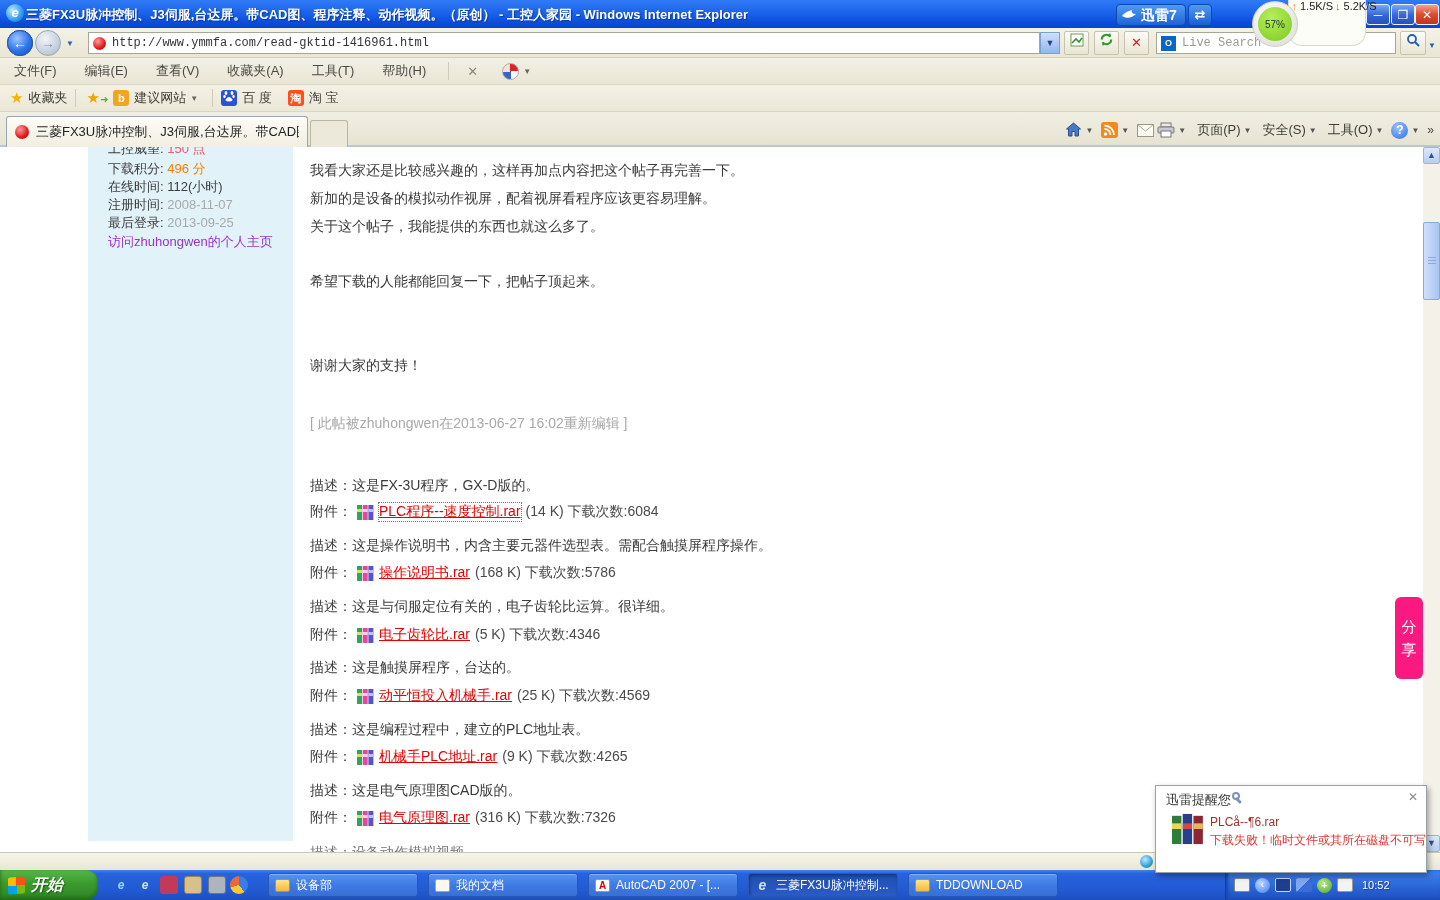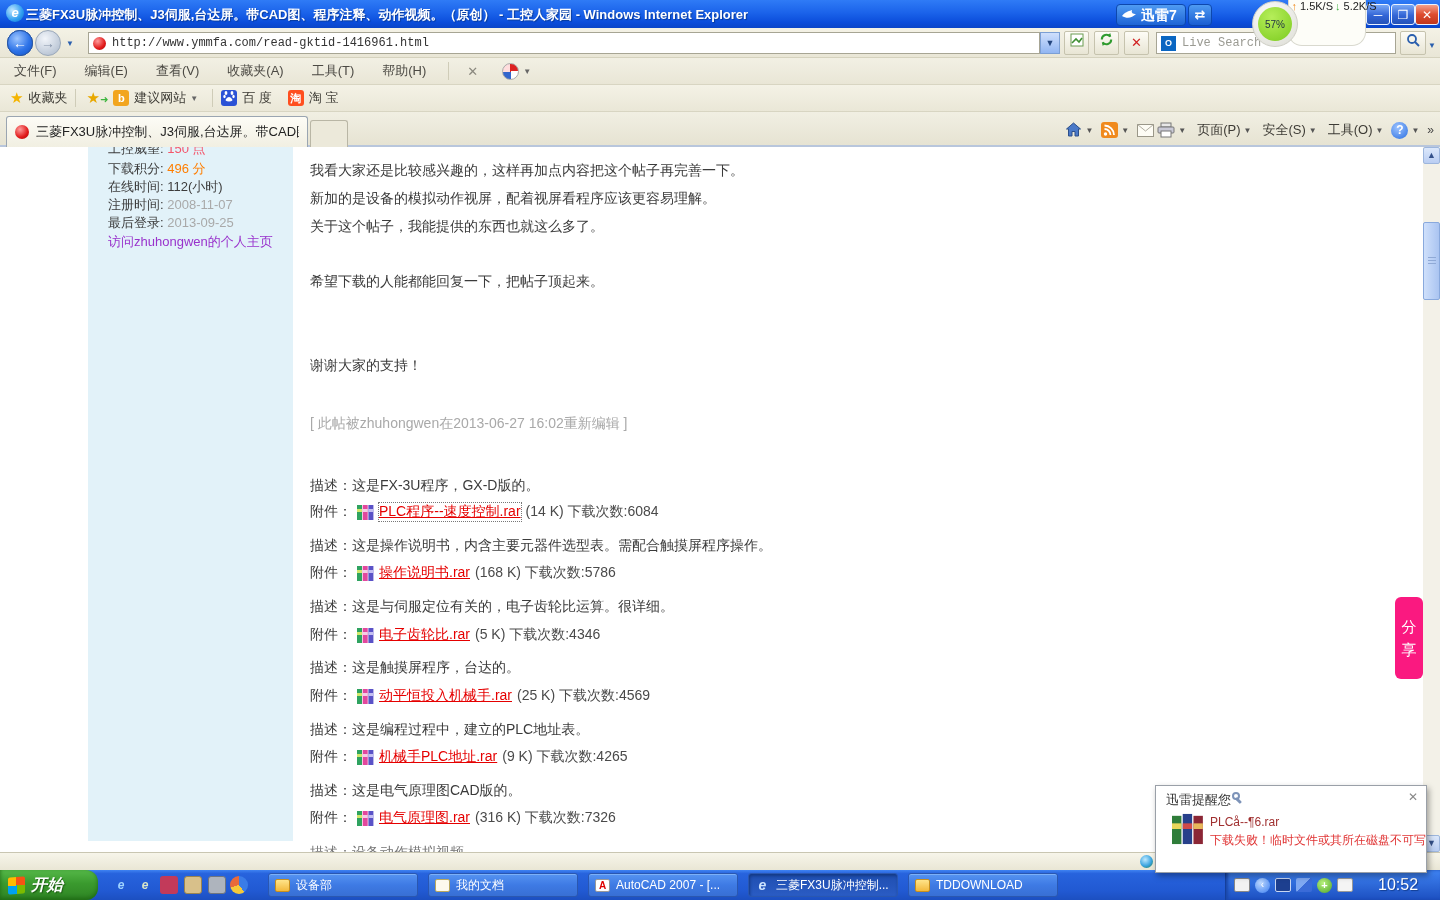--- a/index.html
+++ b/index.html
@@ -137,21 +137,21 @@
   .task.pressed{background:linear-gradient(180deg,#1f4eb0,#2a5cc4);box-shadow:inset 1px 2px 3px #143a86;}
   .t-ic{width:15px;height:13px;flex:0 0 auto;border-radius:2px;}
   .folder{background:linear-gradient(180deg,#ffe48a,#f3b93c);border:1px solid #c78f1d;}
   .doc-ic{background:#fdf9ee;border:1px solid #b9a85e;}
   .acad{background:#fff;border:1px solid #999;color:#d00;font-weight:bold;font-size:10px;text-align:center;line-height:12px;}
   .ie-e{background:transparent;color:#cfe6ff;font-weight:bold;font-style:italic;font-size:14px;text-align:center;line-height:13px;}
   .tray{position:absolute;right:0;top:0;width:215px;height:30px;
     background:linear-gradient(180deg,#3f83f2,#1c4fc0);border-left:1px solid #15409c;box-shadow:inset 2px 0 3px #1a47ab;
     display:flex;align-items:center;gap:5px;padding-left:8px;}
   .tray-ic{width:16px;height:14px;border-radius:2px;}
-  .clock{color:#fff;font-size:16px;margin-left:20px;text-shadow:1px 1px 1px #123d92;}
+  .clock{color:#fff;font-size:11px;margin-left:4px;text-shadow:1px 1px 1px #123d92;}
   .kbd{background:#f2f2f2;border:1px solid #888;position:relative;}
   .tray-chev{width:15px;height:15px;border-radius:50%;background:radial-gradient(circle at 38% 32%,#bcd8ff,#3c7ef0);color:#fff;font-size:10px;text-align:center;line-height:14px;}
 </style>
 </head>
 <body>
 
 <div class="screen">
 
   <div class="titlebar">
     <span class="ie-logo">e</span>

